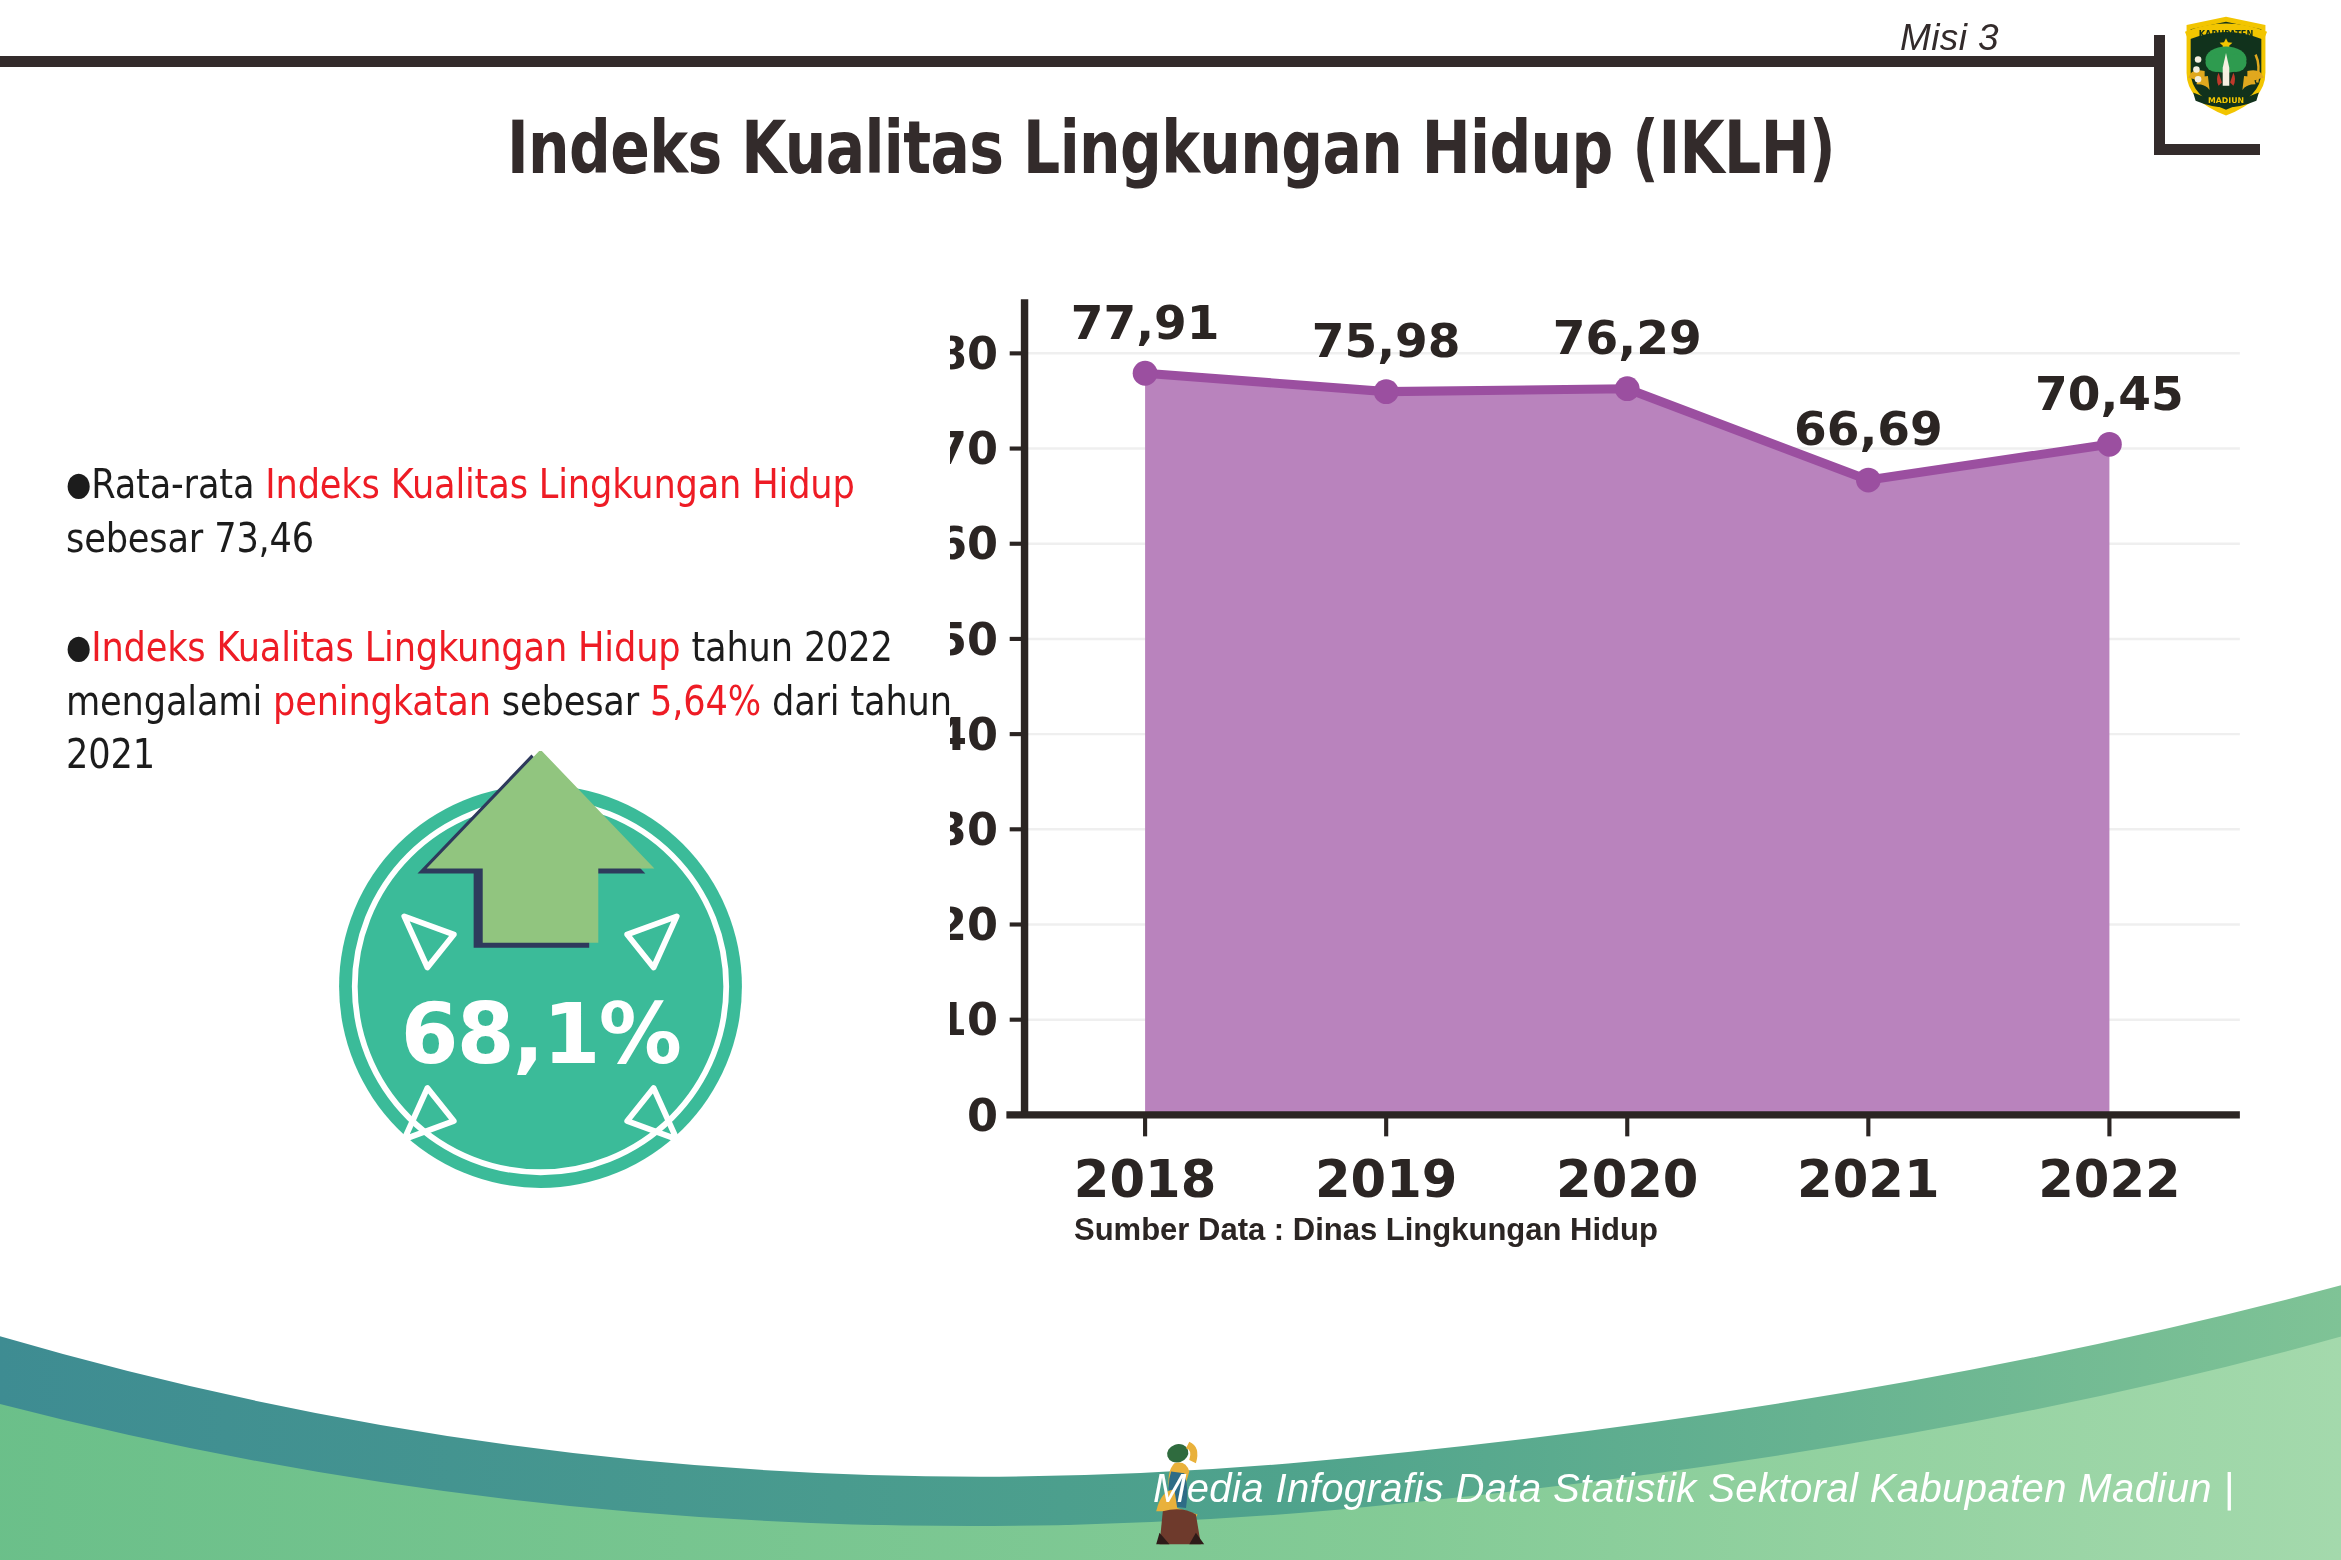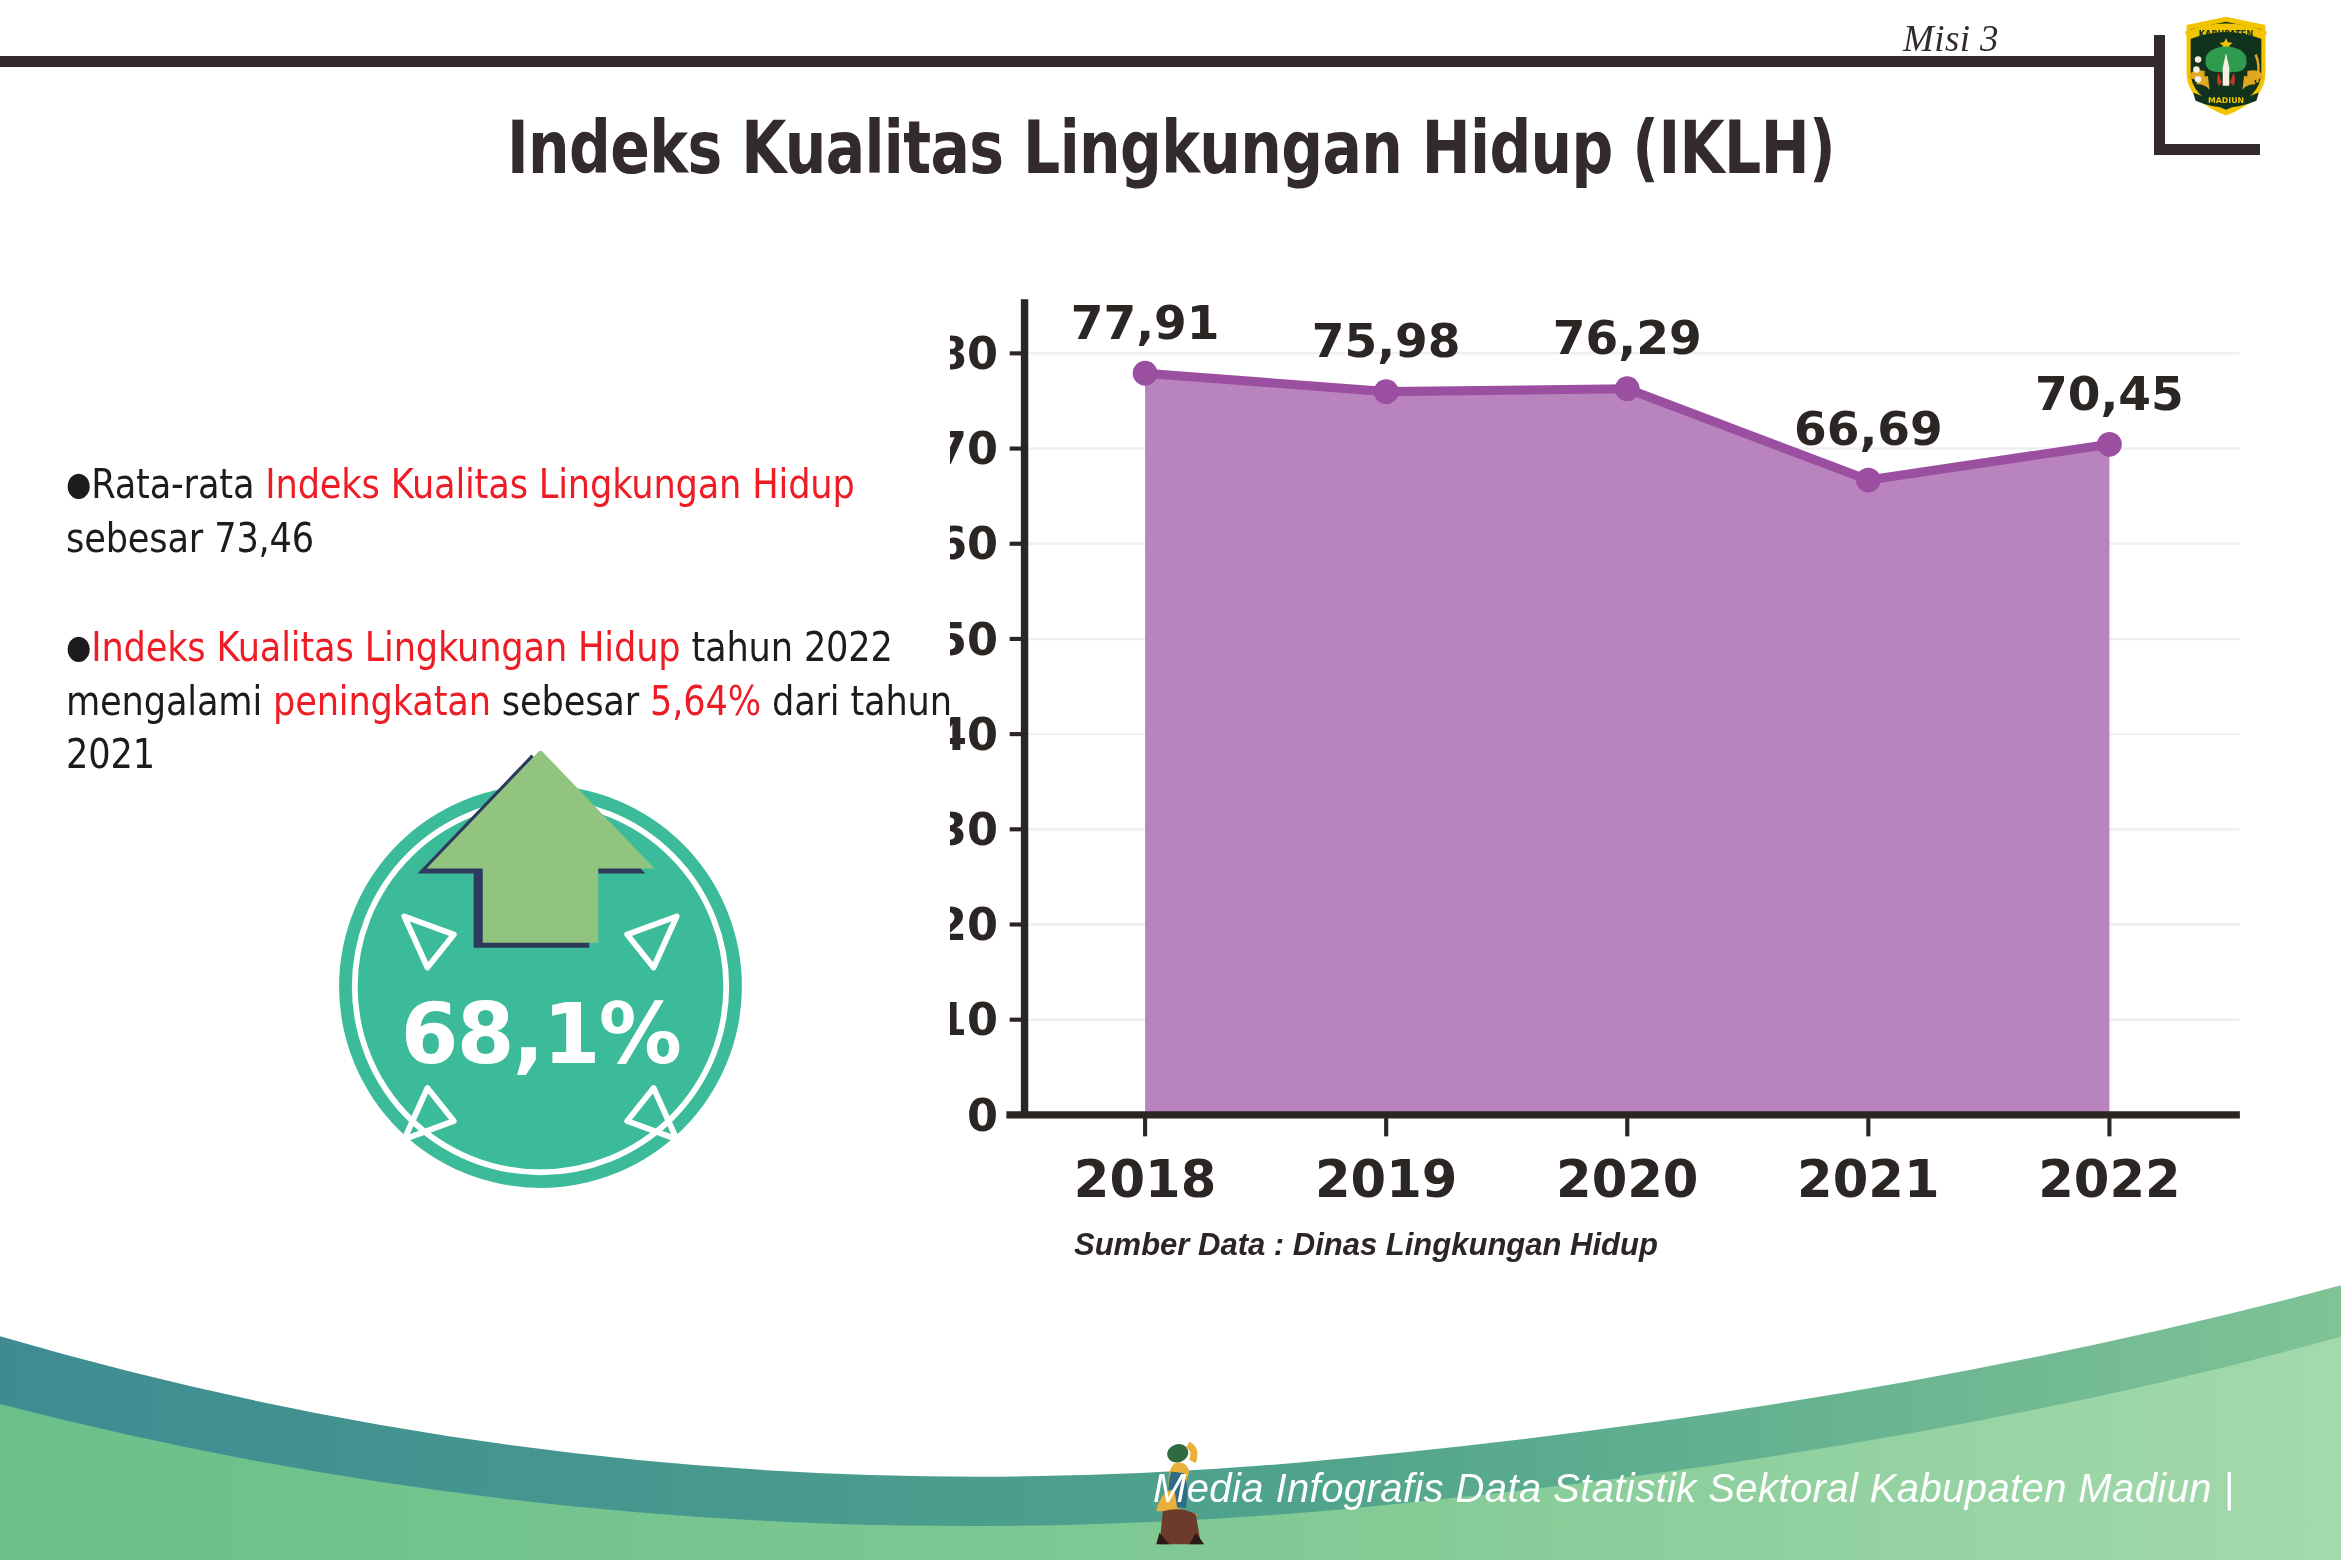--- a/index.html
+++ b/index.html
@@ -22,21 +22,21 @@
     left: 0;
     top: 56px;
     width: 2157px;
     height: 10.7px;
     background: #332B2B;
   }
   #misi-label {
     position: absolute;
     right: 343px;
     top: 16.5px;
-    font-family: Liberation Serif, serif;
+    font-family: Liberation Sans, sans-serif;
     font-style: italic;
     font-size: 37px;
     color: #332B2B;
     letter-spacing: 0.4px;
     white-space: nowrap;
   }
   
   #logo-bracket-v {
     position: absolute;
     left: 2154px;
@@ -149,26 +149,24 @@
     font-weight: bold;
     font-size: 57px;
     fill: #2B2523;
     text-anchor: middle;
   }
   #chart-source {
     position: absolute;
     left: 1074px;
     top: 1212px;
     font-family: "Liberation Sans", sans-serif;
-    font-style: italic;
     font-weight: bold;
     font-size: 31px;
     color: #2B2523;
     white-space: nowrap;
-    margin-top: 15px;
   }
 
   
   #footer {
     position: absolute;
     left: 0;
     bottom: 0;
     width: 2342px;
     height: 314px;
     overflow: hidden;

